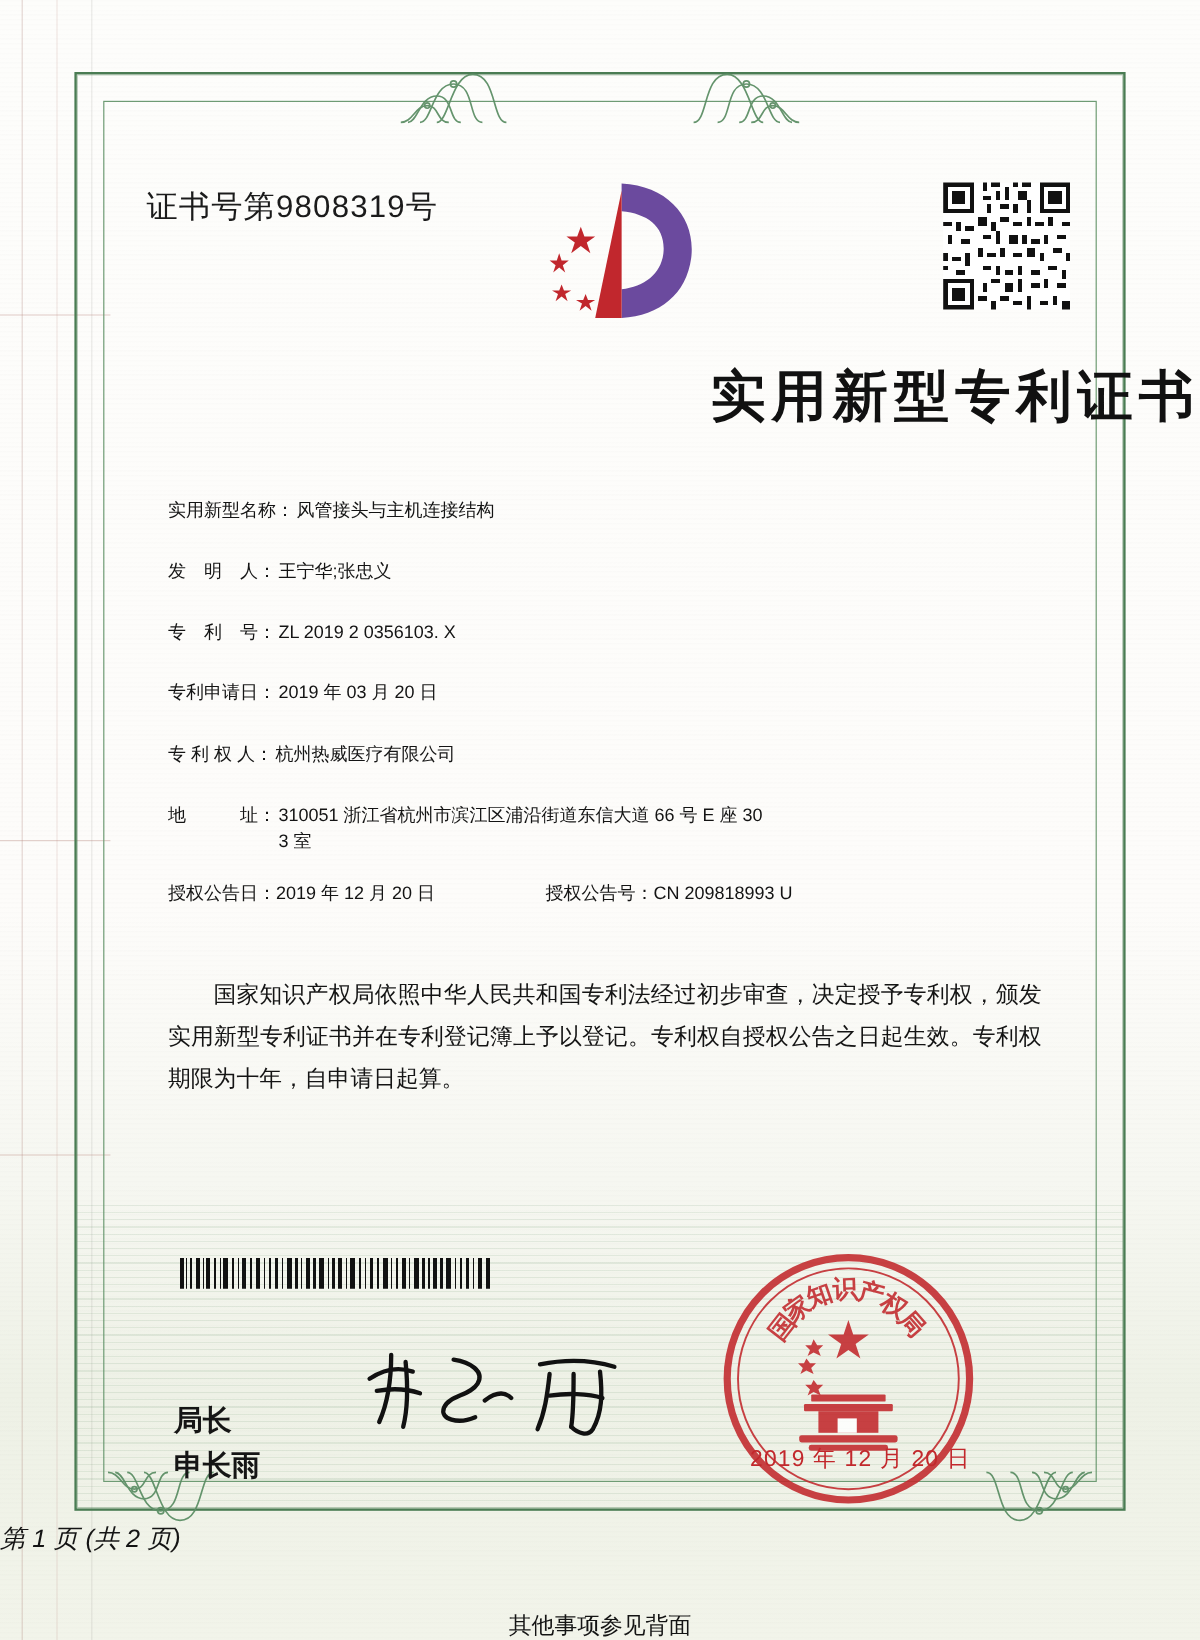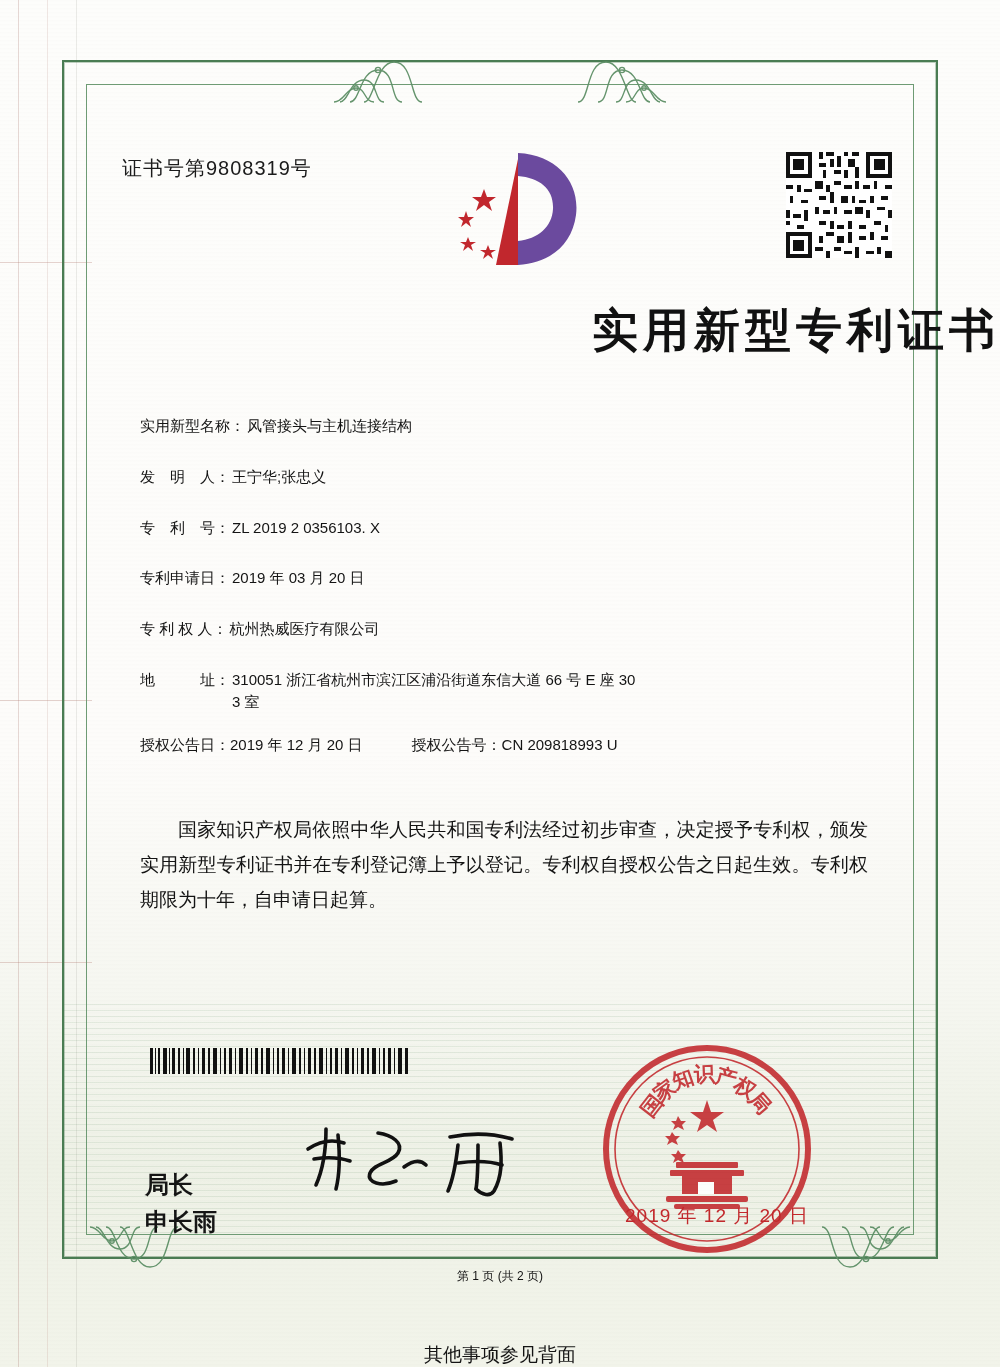--- a/index.html
+++ b/index.html
@@ -76,21 +76,21 @@
     background:
       repeating-linear-gradient(0deg, rgba(90,140,95,0.16) 0px, rgba(90,140,95,0.16) 1px, rgba(255,255,255,0) 1px, rgba(255,255,255,0) 6px);
     opacity: 0.75;
     pointer-events: none;
   }
 
   
   .cert-no {
     position: absolute;
     left: 122px; top: 155px;
-    font-size: 20px;
+    font-size: 26px;
     letter-spacing: 1px;
     color: #1b1b1b;
     font-family: "Liberation Sans", "DejaVu Sans", sans-serif;
   }
 
   .logo {
     position: absolute;
     left: 440px; top: 145px;
     width: 150px; height: 135px;
   }
@@ -137,21 +137,21 @@
     padding-left: 2px;
   }
   .field.two-col {
     display: flex;
     margin-bottom: 24px;
   }
   .field.two-col .half {
     display: flex;
     flex: 0 0 auto;
   }
-  .field.two-col .half.right { margin-left: 49px; }
+  .field.two-col .half.right { margin-left: 92px; }
 
   
   .paras {
     position: absolute;
     left: 140px; right: 132px; top: 812px;
     font-size: 19px;
     line-height: 1.85;
     color: #141414;
     text-align: justify;
     font-family: "Liberation Serif", "DejaVu Serif", serif;
@@ -195,24 +195,24 @@
     font-size: 19px;
     color: #c2282c;
     letter-spacing: 1px;
     font-family: "Liberation Sans", "DejaVu Sans", sans-serif;
   }
 
   
   .page-num {
     position: absolute;
     left: 0; right: 0; top: 1268px;
-    text-align: center;
-    font-size: 12px;
+    font-size: 21px;
     color: #141414;
     font-family: "Liberation Sans", "DejaVu Sans", sans-serif;
+    font-style: italic;
   }
   .back-note {
     position: absolute;
     left: 0; right: 0; top: 1322px;
     text-align: center;
     font-size: 19px;
     color: #141414;
     font-family: "Liberation Serif", "DejaVu Serif", serif;
     margin-top: 20px;
   }

